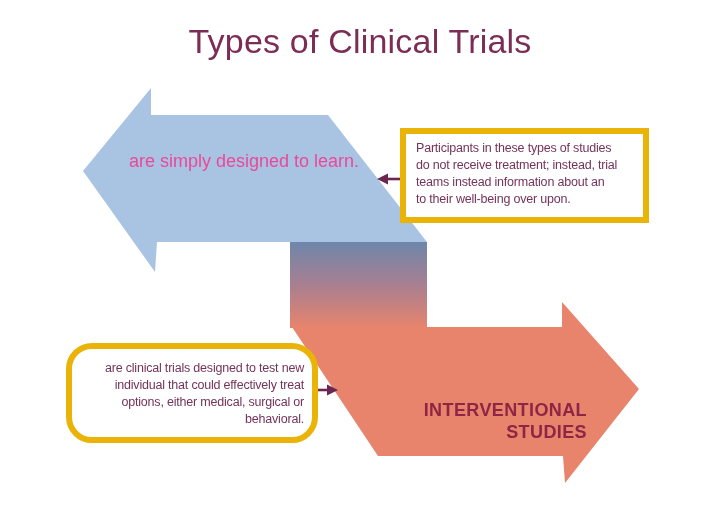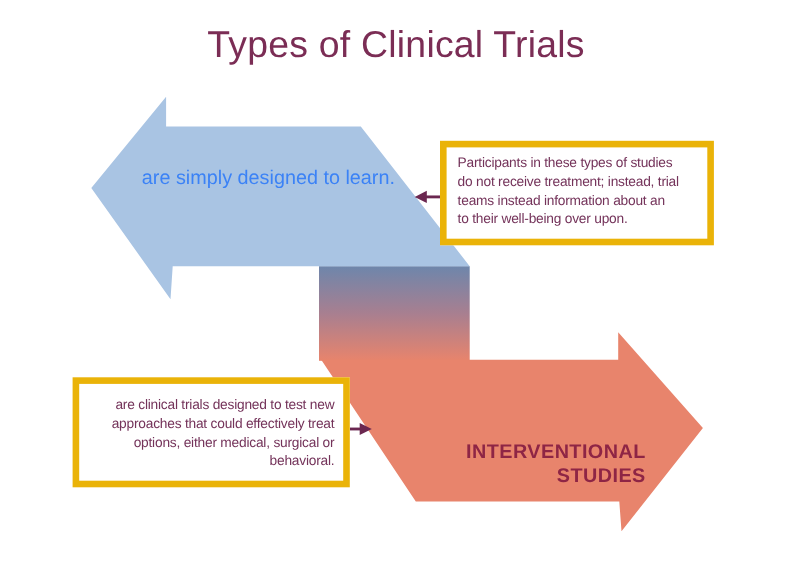--- a/index.html
+++ b/index.html
@@ -8,30 +8,30 @@
     font-family:"Liberation Sans", sans-serif;overflow:hidden;
   }
   #diagram-svg{position:absolute;left:0;top:0;}
   .abs{position:absolute;}
   .title{
     left:0;top:22px;width:720px;text-align:center;
     font-size:34px;font-weight:400;color:#7b2d55;letter-spacing:0.2px;
   }
   .obs-block{left:104px;top:151px;width:280px;text-align:center;}
   .obs-heading{font-size:18px;font-weight:700;color:#6e2062;line-height:23px;letter-spacing:0.2px;}
-  .obs-sub{font-size:18px;font-weight:400;color:#3b82f6;line-height:21px;}
+  .obs-sub{font-size:18px;font-weight:400;color:#ec4899;line-height:21px;}
   .int-block{left:387px;top:366px;width:200px;text-align:right;margin-top:33px;}
   .int-heading{font-size:18px;font-weight:700;color:#8e2545;line-height:22px;letter-spacing:0.4px;}
   .note-box{
     box-sizing:border-box;border:6px solid #eab308;background:#ffffff;
     color:#74335a;font-size:12.5px;line-height:17px;letter-spacing:-0.2px;
   }
   .note-box .line{white-space:nowrap;}
   .note-right{left:400px;top:128px;width:249px;height:95px;padding:6px 6px 0 10px;text-align:left;}
-  .note-left{left:66px;top:343px;width:252px;height:100px;padding:11px 8px 0 6px;text-align:right;}
+  .note-left{left:66px;top:343px;width:252px;height:100px;padding:11px 8px 0 6px;text-align:right;border-radius:26px;}
 </style>
 </head>
 <body>
 
 <div id="stage">
 
   <svg id="diagram-svg" width="720" height="518" viewBox="0 0 720 518">
     <defs>
       <linearGradient id="blendGrad" x1="0" y1="0" x2="0" y2="1">
         <stop offset="0" stop-color="#6e86ab"></stop>
@@ -70,18 +70,18 @@
 
   <div class="abs note-box note-right">
     <div class="line">Participants in these types of studies</div>
     <div class="line">do not receive treatment; instead, trial</div>
     <div class="line">teams instead information about an</div>
     <div class="line">to their well-being over upon.</div>
   </div>
 
   <div class="abs note-box note-left">
     <div class="line">are clinical trials designed to test new</div>
-    <div class="line">approaches that could effectively treat</div>
+    <div class="line">individual that could effectively treat</div>
     <div class="line">options, either medical, surgical or</div>
     <div class="line">behavioral.</div>
   </div>
 
 </div>
 
 </body></html>

